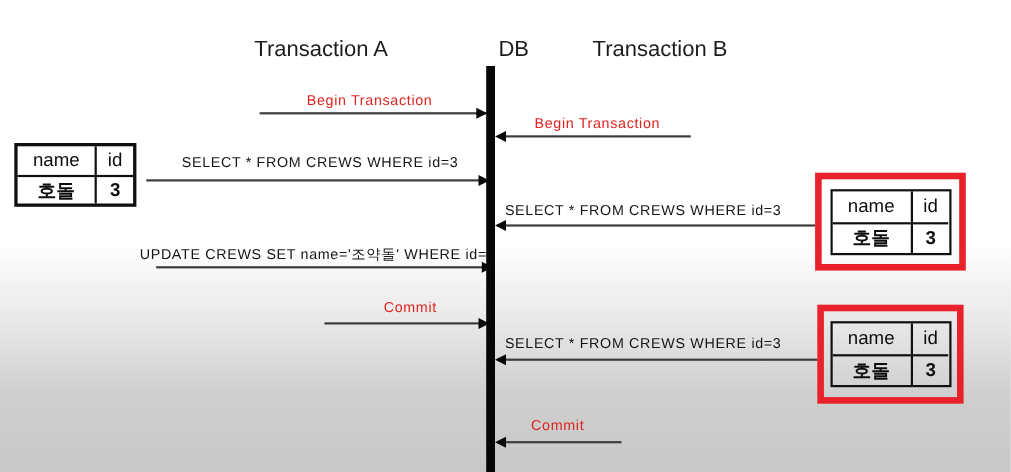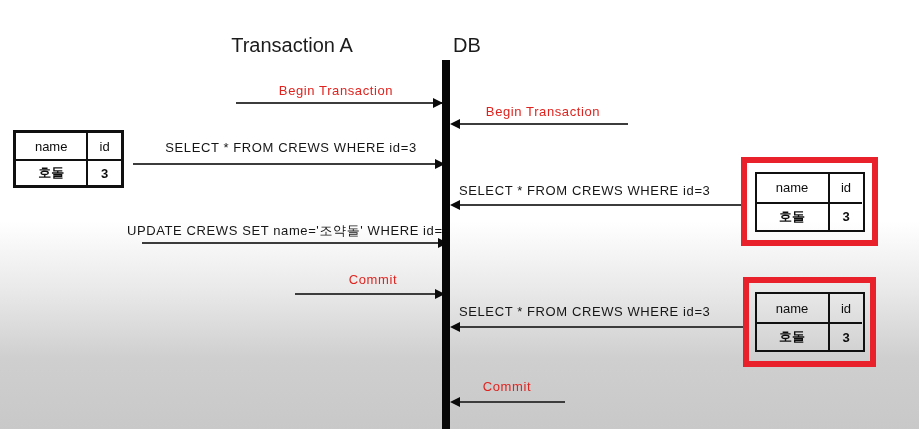--- a/index.html
+++ b/index.html
@@ -36,21 +36,21 @@
   .mlabel.center{transform:translateX(-50%);}
   .mlabel.red{color:#e0231e;}
   .mlabel.black{color:#161616;}
   
   .tbl{
     display:grid;grid-template-columns:67% 33%;grid-template-rows:1fr 1fr;
     border:3px solid #101010;box-sizing:border-box;background:transparent;
   }
   .tbl .cell{
     display:flex;align-items:center;justify-content:center;
-    font-size:13px;color:#0d0d0d;box-sizing:border-box;
+    font-size:17px;color:#0d0d0d;box-sizing:border-box;
   }
   .tbl .col2{border-left:2px solid #101010;}
   .tbl .row2{border-top:2px solid #101010;font-weight:bold;}
   .left-tbl{position:absolute;left:13px;top:106px;width:111px;height:58px;z-index:2;}
   .red-frame{
     position:absolute;box-sizing:border-box;border:6px solid #e8212a;
     display:flex;align-items:center;justify-content:center;z-index:2;
   }
   .red-frame .tbl{width:110px;height:60px;border-width:2.5px;}
   .frame-1{left:741px;top:133px;width:137px;height:89px;}
@@ -61,20 +61,21 @@
     background:repeating-linear-gradient(90deg,#9f9f9f 0 22px,transparent 22px 38px);
   }
 </style>
 </head>
 <body>
 
 <div class="stage">
 
   <div class="actor" style="left:292px">Transaction A</div>
   <div class="actor" style="left:467px">DB</div>
+  <div class="actor" style="left:600px">Transaction B</div>
 
   <div class="lifeline"></div>
 
   <div class="mlabel red center" style="left:336px;top:59px">Begin Transaction</div>
   <div class="mline" style="left:236px;top:78px;width:207px"></div>
   <div class="ah r" style="left:433px;top:74px"></div>
 
   <div class="mlabel black center" style="left:291px;top:116px">SELECT * FROM CREWS WHERE id=3</div>
   <div class="mline" style="left:133px;top:139px;width:312px"></div>
   <div class="ah r" style="left:435px;top:135px"></div>

